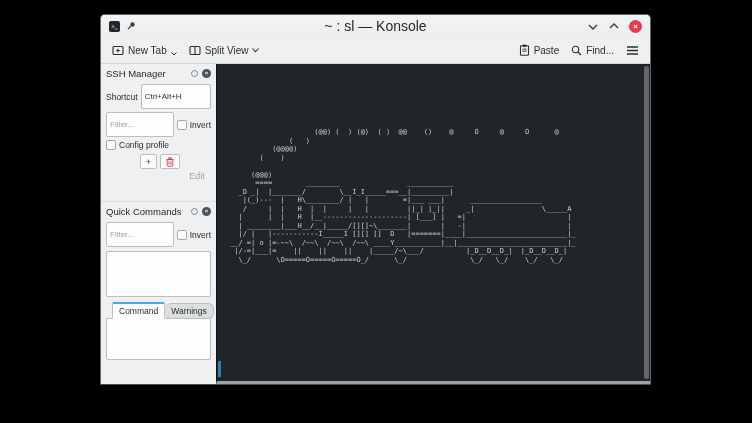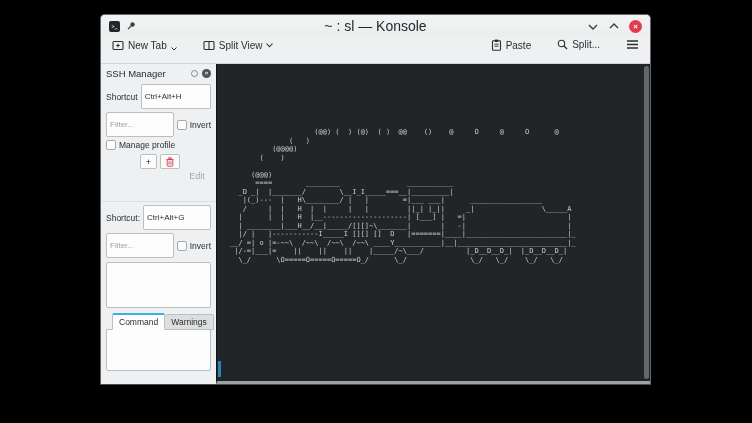--- a/index.html
+++ b/index.html
@@ -16,22 +16,22 @@
   .tb-left{display:flex;align-items:center;gap:6px;z-index:2;}
   .appicon{width:11px;height:11px;background:#20262a;border-radius:2px;color:#fff;
            font:bold 5px/11px "DejaVu Sans Mono",monospace;text-align:center;}
   .title{position:absolute;left:0;right:0;text-align:center;font-size:14px;color:#26292c;}
   .tb-right{margin-left:auto;display:flex;align-items:center;gap:9px;z-index:2;}
   .winbtn{width:12px;height:12px;display:flex;align-items:center;justify-content:center;}
   .closebtn{width:13px;height:13px;border-radius:50%;background:#e13c4e;color:#fff;
             font:bold 8px/13px "Liberation Sans",sans-serif;text-align:center;display:block;}
 
   
-  .toolbar{height:26px;flex:0 0 26px;display:flex;align-items:flex-start;padding:0 8px;
-           border-bottom:1px solid #d4d6d7;gap:20px;}
+  .toolbar{height:26px;flex:0 0 26px;display:flex;align-items:center;padding:0 8px;
+           border-bottom:1px solid #d4d6d7;gap:6px;}
   .tbtn{display:flex;align-items:center;gap:4px;font-size:10px;color:#2b2f32;padding:2px 3px;border-radius:2px;}
   .tbtn.disabled{color:#a6a9ab;margin-top:40px;}
   .tbtn svg{display:block;}
   .tb-spacer{flex:1;}
 
   
   .main{flex:1;display:flex;min-height:0;}
   .dock{width:115px;flex:0 0 115px;display:flex;flex-direction:column;background:#eff0f1;justify-content:flex-end;}
 
   .section{display:flex;flex-direction:column;box-sizing:border-box;}
@@ -63,21 +63,21 @@
   .pbtn{height:15px;min-width:16px;border:1px solid #bcbfc1;border-radius:2px;background:#fcfcfc;
         font-size:9px;display:flex;align-items:center;justify-content:center;padding:0 5px;
         color:#2b2f32;gap:3px;box-sizing:border-box;}
   .pbtn.flat{border-color:transparent;background:transparent;color:#a4a7a9;margin-top:14px;}
   .trash{color:#d13b4a;}
 
   .tabs{display:flex;margin:5px 5px 0;align-items:flex-end;padding-left:6px;}
   .tab{font-size:8.5px;padding:2px 6px;border:1px solid #bcbfc1;background:#dcdedf;color:#2b2f32;
        border-radius:2px 2px 0 0;position:relative;}
   .tab.active{background:#fdfdfd;border-top:2px solid #3daee9;border-bottom-color:#fdfdfd;z-index:2;}
-  .tab.inactive{border-left:none;}
+  .tab.inactive{border-left:none;border-radius:6px;}
   .qc-textarea{margin:0 5px;height:40px;flex:0 0 40px;background:#fdfdfd;border:1px solid #bcbfc1;
                border-radius:0 2px 2px 2px;margin-top:-1px;}
   .qc-spacer{flex:1;}
 
   
   .terminal{flex:1;position:relative;background:#212528;border-left:1px solid #101314;
             border-bottom:3px solid #9fa2a4;min-width:0;overflow:hidden;}
   .train{position:absolute;left:13px;top:64px;margin:0;
          font-family:"DejaVu Sans Mono",monospace;font-size:7px;line-height:8.5px;
          color:#c9cbcc;white-space:pre;}
@@ -171,21 +171,21 @@
       </span>
       <span>Paste</span>
     </div>
     <div class="tbtn">
       <span class="icon">
         <svg width="11" height="11" viewBox="0 0 11 11">
             <circle cx="4.5" cy="4.5" r="3.2" fill="none" stroke="#2b2f32" stroke-width="1.1"></circle>
             <line x1="7" y1="7" x2="10" y2="10" stroke="#2b2f32" stroke-width="1.2"></line>
           </svg>
       </span>
-      <span>Split...</span>
+      <span>Find...</span>
     </div>
     <div class="tbtn">
       <span class="icon">
         <svg width="13" height="11" viewBox="0 0 13 11">
             <g stroke="#2b2f32" stroke-width="1.4">
               <line x1="1" y1="2" x2="12" y2="2"></line>
               <line x1="1" y1="5.5" x2="12" y2="5.5"></line>
               <line x1="1" y1="9" x2="12" y2="9"></line>
             </g>
           </svg>
@@ -207,43 +207,44 @@
           <span class="lbl">Shortcut</span>
           <input class="field" readonly="" value="Ctrl+Alt+H" style="">
         </div>
         <div class="row">
           <input class="field" style="width: 58px; flex: 1 1 0%;" placeholder="Filter...">
           <span class="chk"></span>
           <span class="lbl">Invert</span>
         </div>
         <div class="row">
           <span class="chk"></span>
-          <span class="lbl">Manage profile</span>
+          <span class="lbl">Config profile</span>
         </div>
         <div class="btnrow">
           <span class="pbtn">+</span>
           <span class="pbtn trash">
             <svg width="8" height="10" viewBox="0 0 8 10">
                 <g stroke="#d13b4a" stroke-width="0.9" fill="none">
                   <rect x="1.2" y="2.6" width="5.6" height="6.6" rx="0.8"></rect>
                   <line x1="0.4" y1="2.6" x2="7.6" y2="2.6"></line>
                   <rect x="2.8" y="0.8" width="2.4" height="1.4"></rect>
                   <line x1="3" y1="4.4" x2="3" y2="7.6"></line>
                   <line x1="5" y1="4.4" x2="5" y2="7.6"></line>
                 </g>
               </svg>
           </span>
           <span class="pbtn flat" style="min-width:28px;">Edit</span>
         </div>
       </div>
 
       <div class="section sec-qc">
-        <div class="row">
-          <span class="lbl">Shortcut:</span>
-          <input class="field" readonly="" value="Ctrl+Alt+G" style="">
+        <div class="hdr">
+          <span class="hdr-title">Quick Commands</span>
+          <span class="float-dot"></span>
+          <span class="hdr-close">×</span>
         </div>
         <div class="row">
           <input class="field" style="width: 58px; flex: 1 1 0%;" placeholder="Filter...">
           <span class="chk"></span>
           <span class="lbl">Invert</span>
         </div>
         <div class="listbox lb-qc"></div>
         <div class="tabs">
           <span class="tab active">Command</span>
           <span class="tab inactive">Warnings</span>

